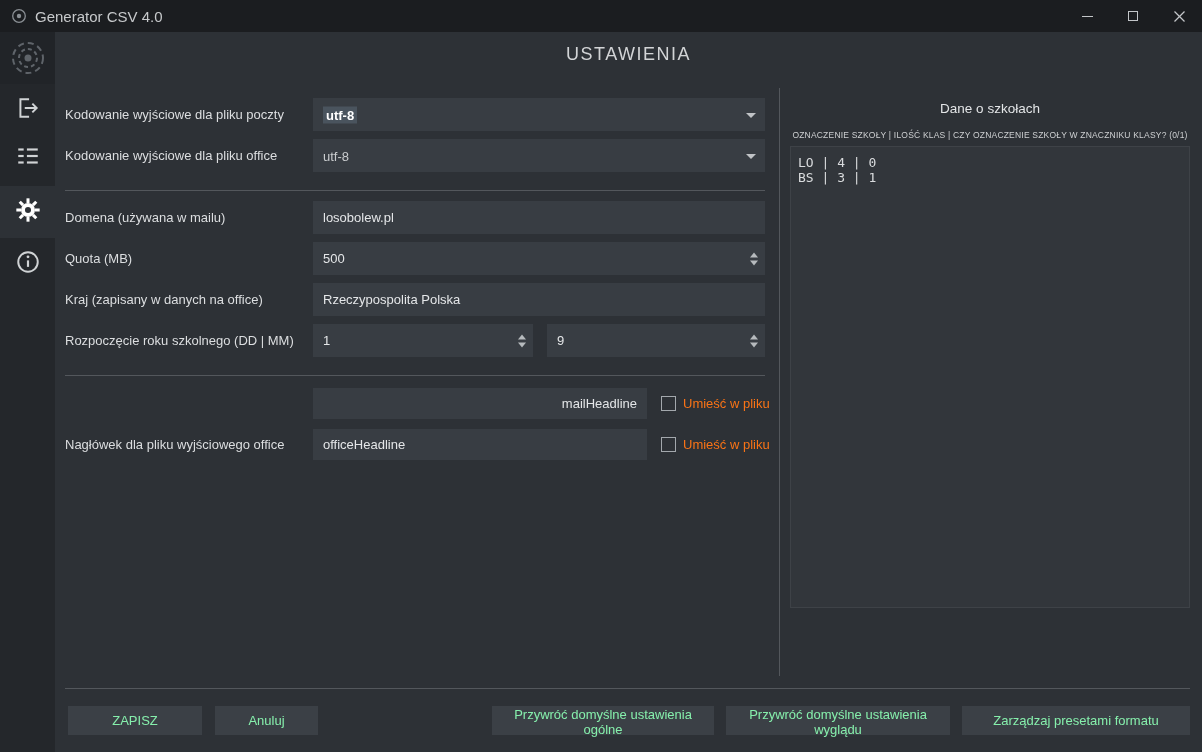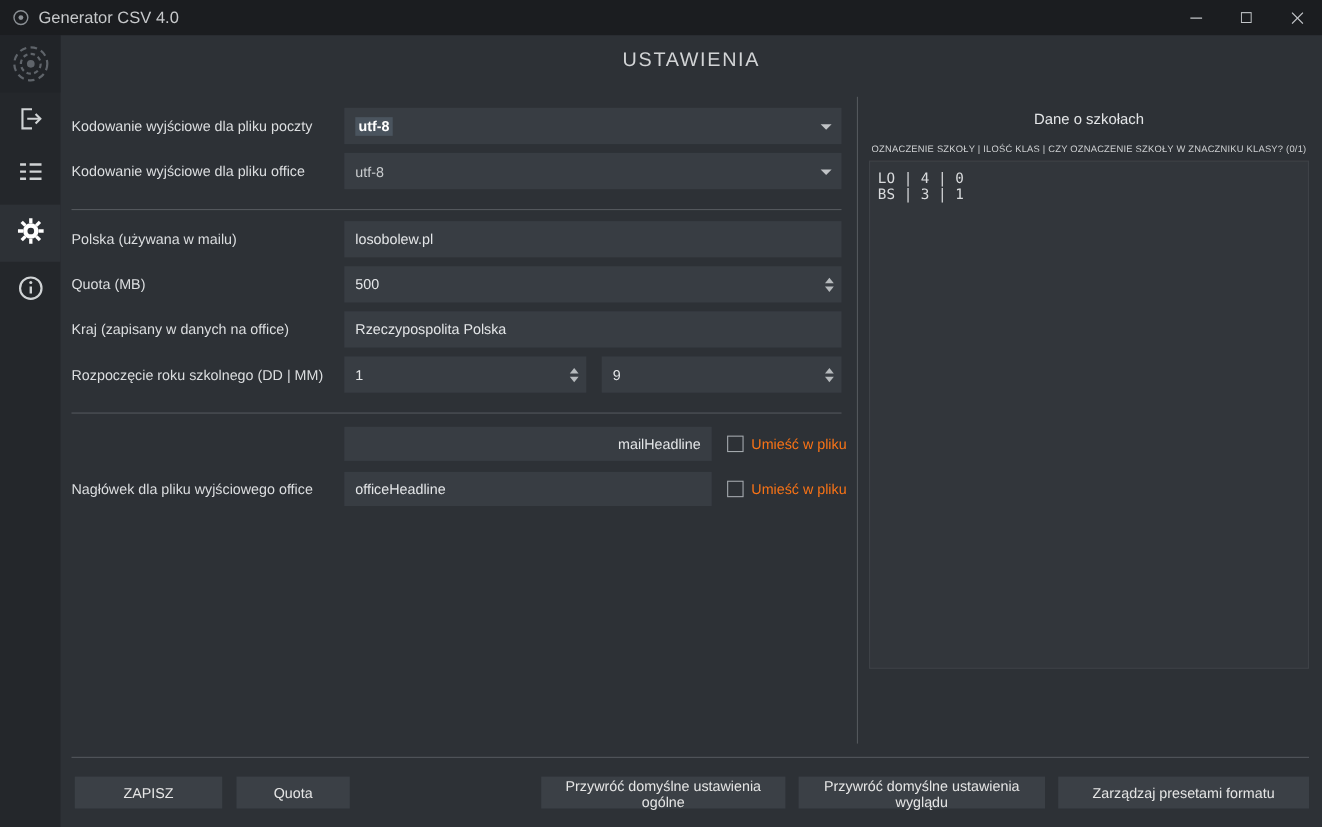--- a/index.html
+++ b/index.html
@@ -58,21 +58,21 @@
                font-size:13.5px;color:#e3e5e7;}
   .panel-subtitle{position:absolute;left:790px;top:130px;width:400px;text-align:center;
                   font-size:8.5px;color:#ced0d2;letter-spacing:0.2px;white-space:nowrap;}
   .schools-text{position:absolute;left:790px;top:146px;width:400px;height:462px;
                 background:#32363b;border:1px solid #3e4247;color:#d9dbdd;
                 font:13px "DejaVu Sans Mono",monospace;line-height:15px;
                 padding:8px 7px;box-sizing:border-box;resize:none;outline:none;}
 
   
   .btn{position:absolute;top:706px;height:29px;background:#3b4046;border:none;
-       color:#e5e5e5;font:13px "Liberation Sans",sans-serif;cursor:default;}
+       color:#86efac;font:13px "Liberation Sans",sans-serif;cursor:default;}
 </style>
 </head>
 <body>
 
 <div class="app">
 
   <div class="titlebar">
     <span class="tb-icon">
       <svg width="16" height="16" viewBox="0 0 16 16">
           <circle cx="8" cy="8" r="6.3" fill="none" stroke="#8a8f94" stroke-width="1.3"></circle>
@@ -167,21 +167,21 @@
   </div>
 
   <div class="label" style="top:139px">Kodowanie wyjściowe dla pliku office</div>
   <div class="combo" style="top:139px;left:313px;width:452px">
     <span class="combo-value">utf-8</span>
     <span class="caret"></span>
   </div>
 
   <div class="hr" style="top:190px;left:65px;width:700px"></div>
 
-  <div class="label" style="top:201px">Polska (używana w mailu)</div>
+  <div class="label" style="top:201px">Domena (używana w mailu)</div>
   <input class="tfield" style="top: 201px; left: 313px; width: 452px;" value="losobolew.pl">
 
   <div class="label" style="top:242px">Quota (MB)</div>
   <div class="spinwrap" style="top:242px;left:313px;width:452px">
     <input class="sfield" value="500" style="">
     <div class="spinners">
       <div class="spin-up"></div>
       <div class="spin-down"></div>
     </div>
   </div>
@@ -221,18 +221,18 @@
   </div>
 
   <div class="vdiv" style="left:779px;top:88px;height:588px"></div>
   <div class="panel-title">Dane o szkołach</div>
   <div class="panel-subtitle">OZNACZENIE SZKOŁY | ILOŚĆ KLAS | CZY OZNACZENIE SZKOŁY W ZNACZNIKU KLASY? (0/1)</div>
   <textarea class="schools-text" spellcheck="false" style="">LO | 4 | 0
 BS | 3 | 1</textarea>
 
   <div class="hr" style="top:688px;left:65px;width:1125px"></div>
   <button class="btn" style="left:68px;width:134px">ZAPISZ</button>
-  <button class="btn" style="left:215px;width:103px">Quota</button>
+  <button class="btn" style="left:215px;width:103px">Anuluj</button>
   <button class="btn" style="left:492px;width:222px">Przywróć domyślne ustawienia ogólne</button>
   <button class="btn" style="left:962px;width:228px">Zarządzaj presetami formatu</button>
   <button class="btn" style="left:726px;width:224px">Przywróć domyślne ustawienia wyglądu</button>
 
 </div>
 
 </body></html>

